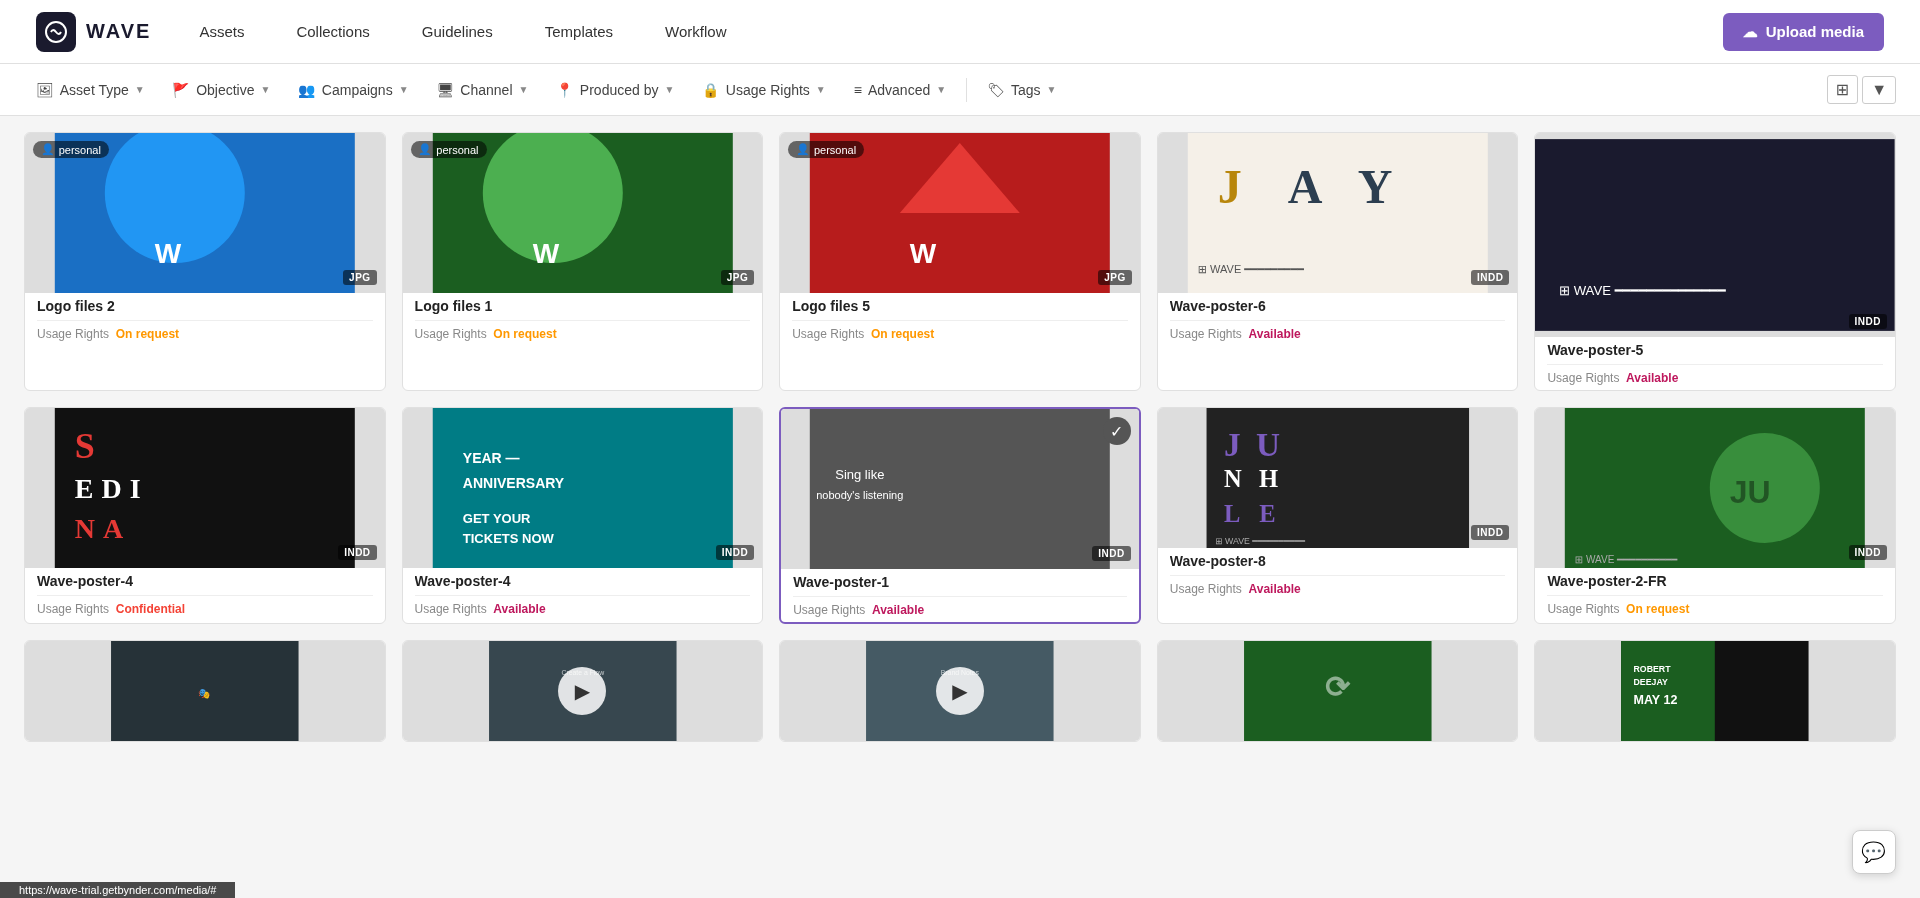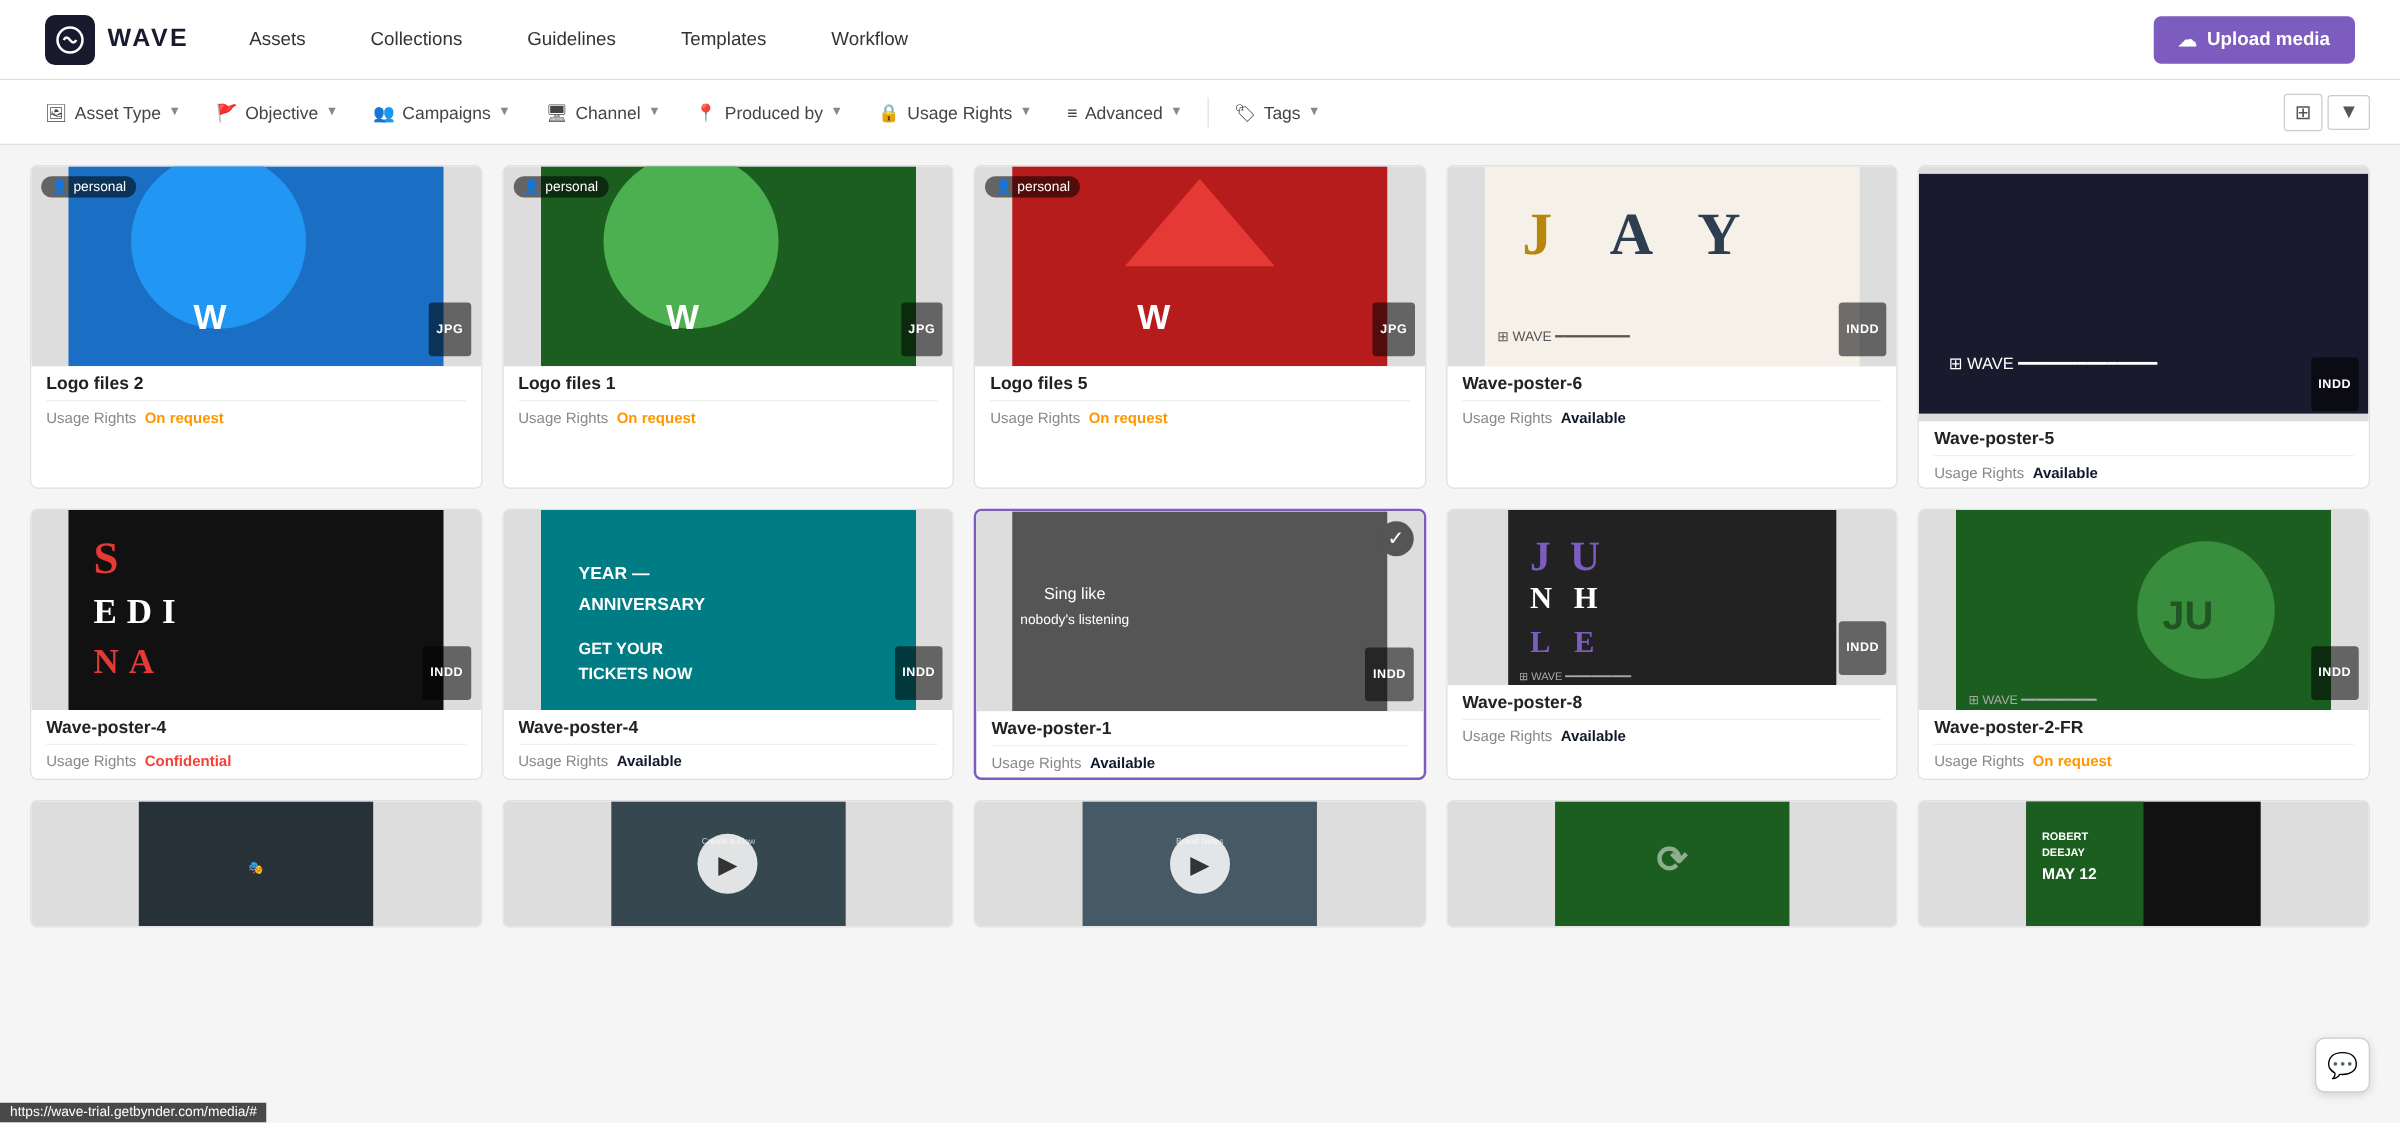--- a/index.html
+++ b/index.html
@@ -138,21 +138,21 @@
       background: #ddd;
     }
     .card-badge-type {
       position: absolute;
       bottom: 8px;
       right: 8px;
       background: rgba(0,0,0,0.55);
       color: #fff;
       font-size: 10px;
       font-weight: 700;
-      padding: 16px 6px;
+      padding: 2px 6px;
       border-radius: 3px;
       letter-spacing: 0.5px;
     }
     .card-badge-owner {
       position: absolute;
       top: 8px;
       left: 8px;
       background: rgba(0,0,0,0.55);
       color: #fff;
       font-size: 11px;
@@ -207,21 +207,21 @@
     .card-divider {
       border: none;
       border-top: 1px solid #eee;
       margin: 6px 0;
     }
     .card-rights {
       font-size: 12px;
       color: #777;
     }
     .rights-label { color: #888; }
-    .rights-value-available { color: #0f172a; font-weight: 600; margin-top: 36px; }
+    .rights-value-available { color: #be185d; font-weight: 600; margin-top: 36px; }
     .rights-value-request { color: #ff9800; font-weight: 600; }
     .rights-value-confidential { color: #f44336; font-weight: 600; }
 
     
     .svg-overlay {
       width: 100%;
       height: 100%;
       display: block;
     }
 
@@ -244,21 +244,21 @@
     }
 
     
     .status-bar {
       position: fixed;
       bottom: 0;
       left: 0;
       background: rgba(0,0,0,0.7);
       color: #fff;
       font-size: 11px;
-      padding: 2px 8px;
+      padding: 2px 19px;
     }
   </style>
 </head>
 <body>
 
 <header class="header">
   <a class="logo-area">
     <div class="logo-icon">
       <svg width="24" height="24" viewBox="0 0 24 24" fill="none">
         <circle cx="12" cy="12" r="10" stroke="white" stroke-width="2" fill="none"></circle>

